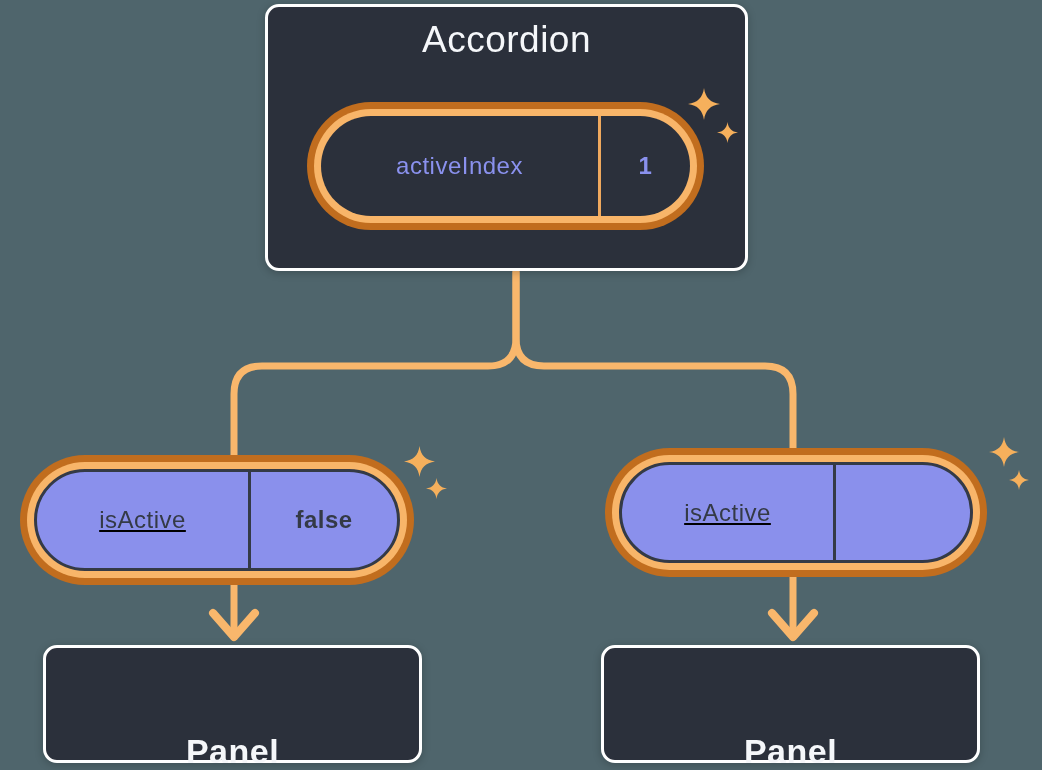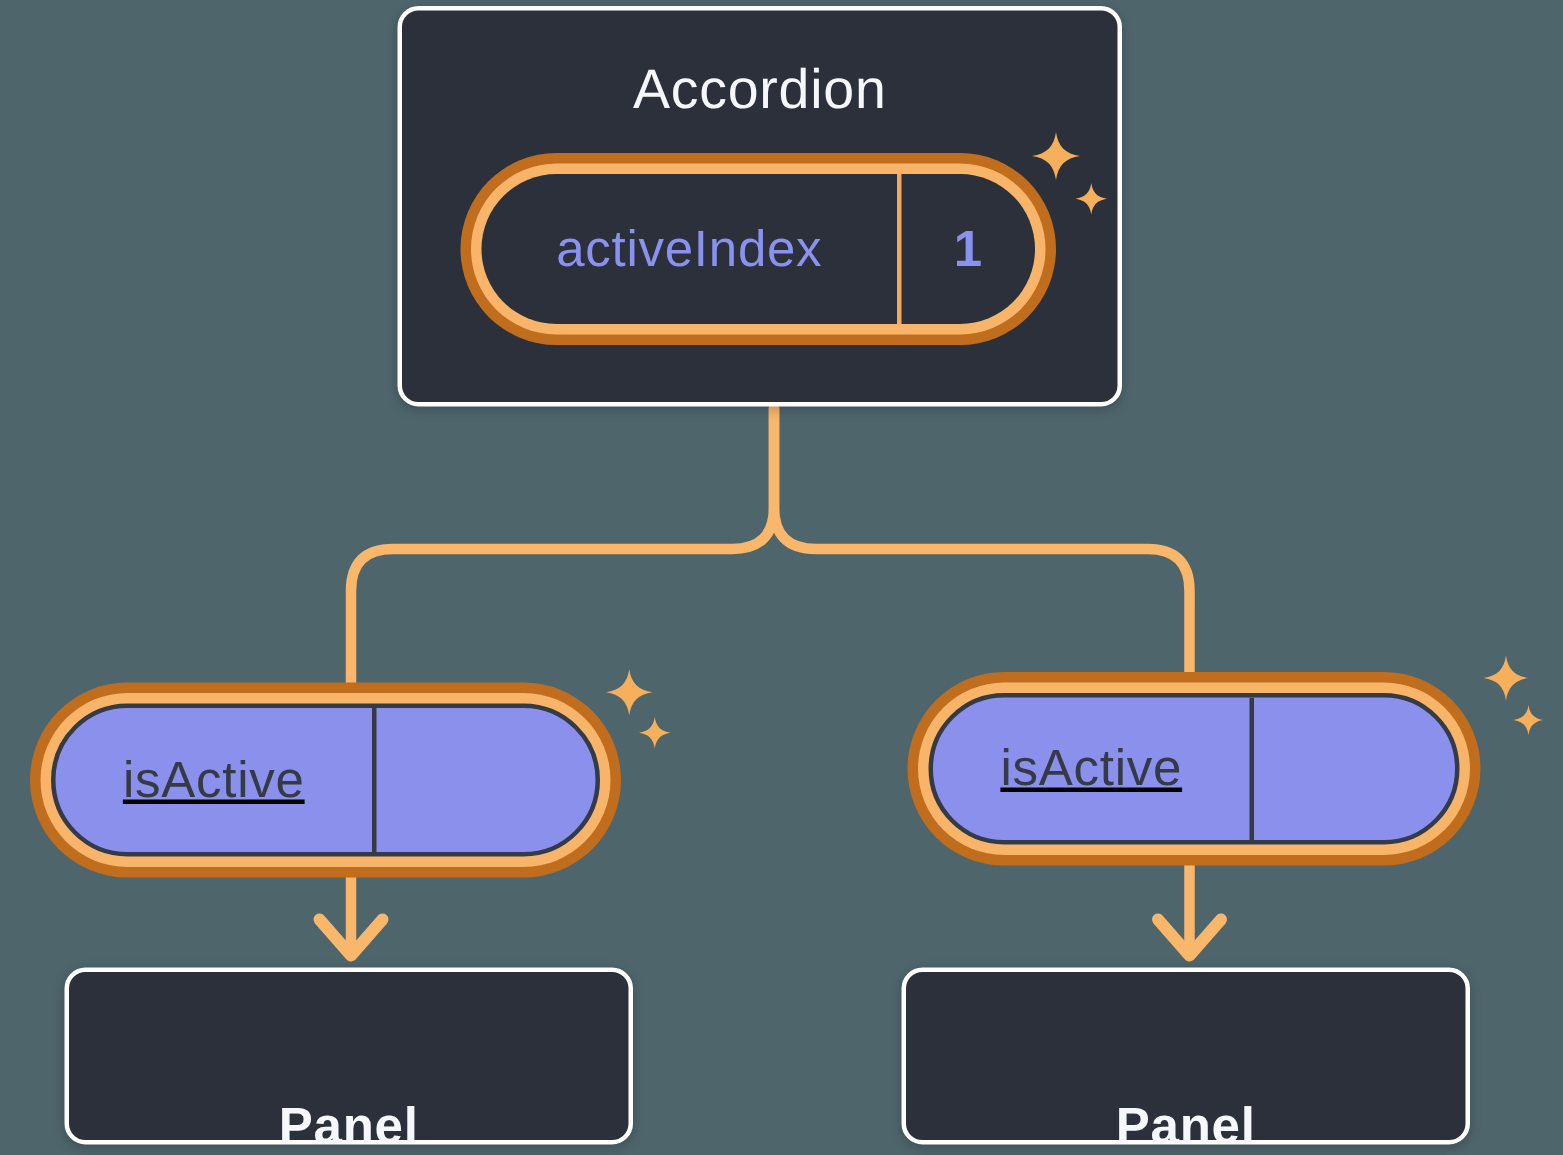--- a/index.html
+++ b/index.html
@@ -45,21 +45,21 @@
   .card {
     position: absolute;
     background: var(--card-bg);
     border: 3px solid var(--card-border);
     border-radius: 14px;
     z-index: 2;
     box-shadow: 0 2px 8px rgba(0,0,0,0.22);
   }
   .card-root { left: 265px; top: 4px; width: 483px; height: 267px; }
   .card-title {
-    margin-top: 32px;
+    margin-top: 12px;
     text-align: center;
     color: var(--text-light);
     font-size: 37px;
     font-weight: 500;
     letter-spacing: 0.5px;
   }
 
   .panel-left  { left: 43px;  top: 645px; width: 379px; height: 118px; }
   .panel-right { left: 601px; top: 645px; width: 379px; height: 118px; }
   .panel-label {
@@ -108,21 +108,21 @@
   }
   .cell-label { flex: 0 0 auto; }
   .cell-value { flex: 1 1 auto; }
   .pill-top .cell-label { width: 277px; }
   .pill-left .cell-label, .pill-right .cell-label { width: 211px; text-decoration: underline; }
 
   .vdivider { flex: 0 0 auto; width: 3px; }
   .vdivider.orange { background: var(--pill-divider-orange); }
   .vdivider.dark   { background: var(--ink-dark); }
 
-  .pill-text { font-size: 34px; letter-spacing: 0.5px; }
+  .pill-text { font-size: 24px; letter-spacing: 0.5px; }
   .pill-text.purple { color: var(--purple-text); }
   .pill-text.ink    { color: var(--ink-dark); }
   .pill-text.value  { font-weight: bold; }
 
   .sparkle {
     position: absolute;
     z-index: 4;
     color: var(--sparkle);
   }
 </style>
@@ -166,20 +166,23 @@
   </svg>
 
   <div class="pill pill-left">
     <div class="ring-outer">
       <div class="ring-inner">
         <div class="pill-body purple">
           <div class="cell cell-label">
             <span class="pill-text ink">isActive</span>
           </div>
           <div class="vdivider dark"></div>
+          <div class="cell cell-value">
+            <span class="pill-text ink value">false</span>
+          </div>
         </div>
       </div>
     </div>
   </div>
 
   <svg class="sparkle" style="left:404px; top:446px;" width="31" height="31" viewBox="0 0 100 100">
     <path fill="currentColor" d="M50 0 C54 30 70 46 100 50 C70 54 54 70 50 100 C46 70 30 54 0 50 C30 46 46 30 50 0 Z"></path>
   </svg>
   <svg class="sparkle" style="left:426px; top:478px;" width="21" height="21" viewBox="0 0 100 100">
     <path fill="currentColor" d="M50 0 C54 30 70 46 100 50 C70 54 54 70 50 100 C46 70 30 54 0 50 C30 46 46 30 50 0 Z"></path>

